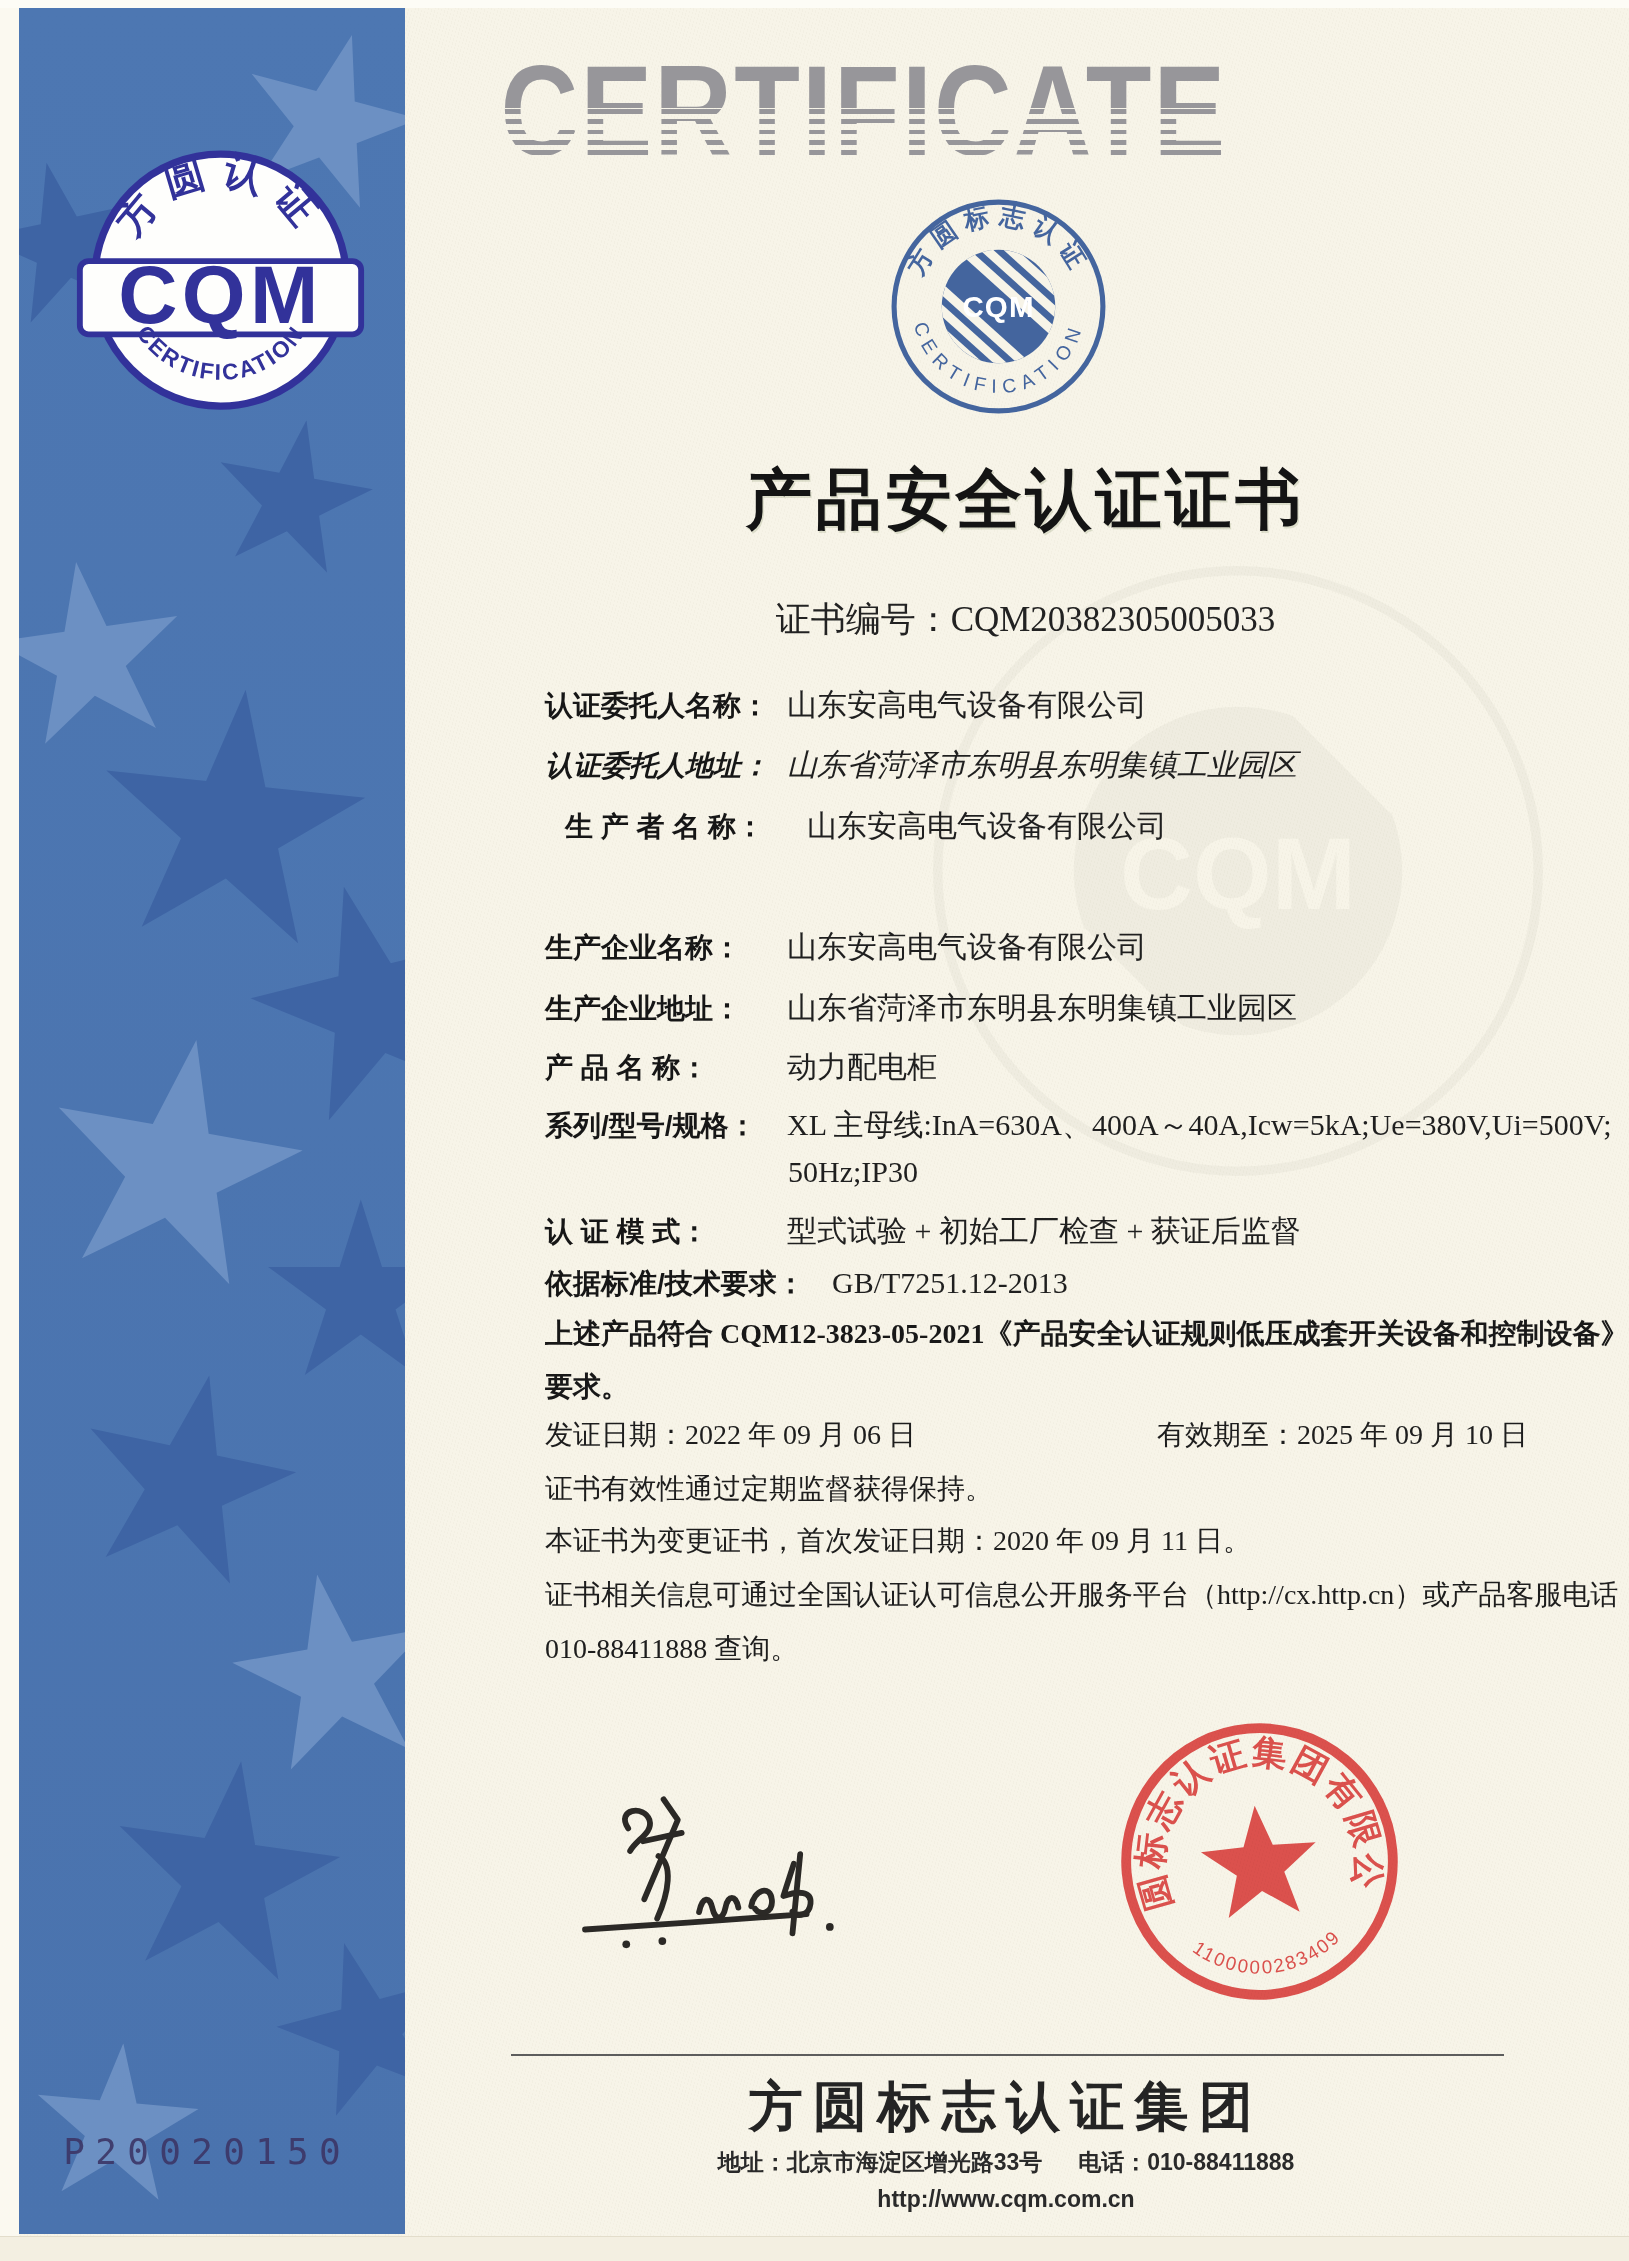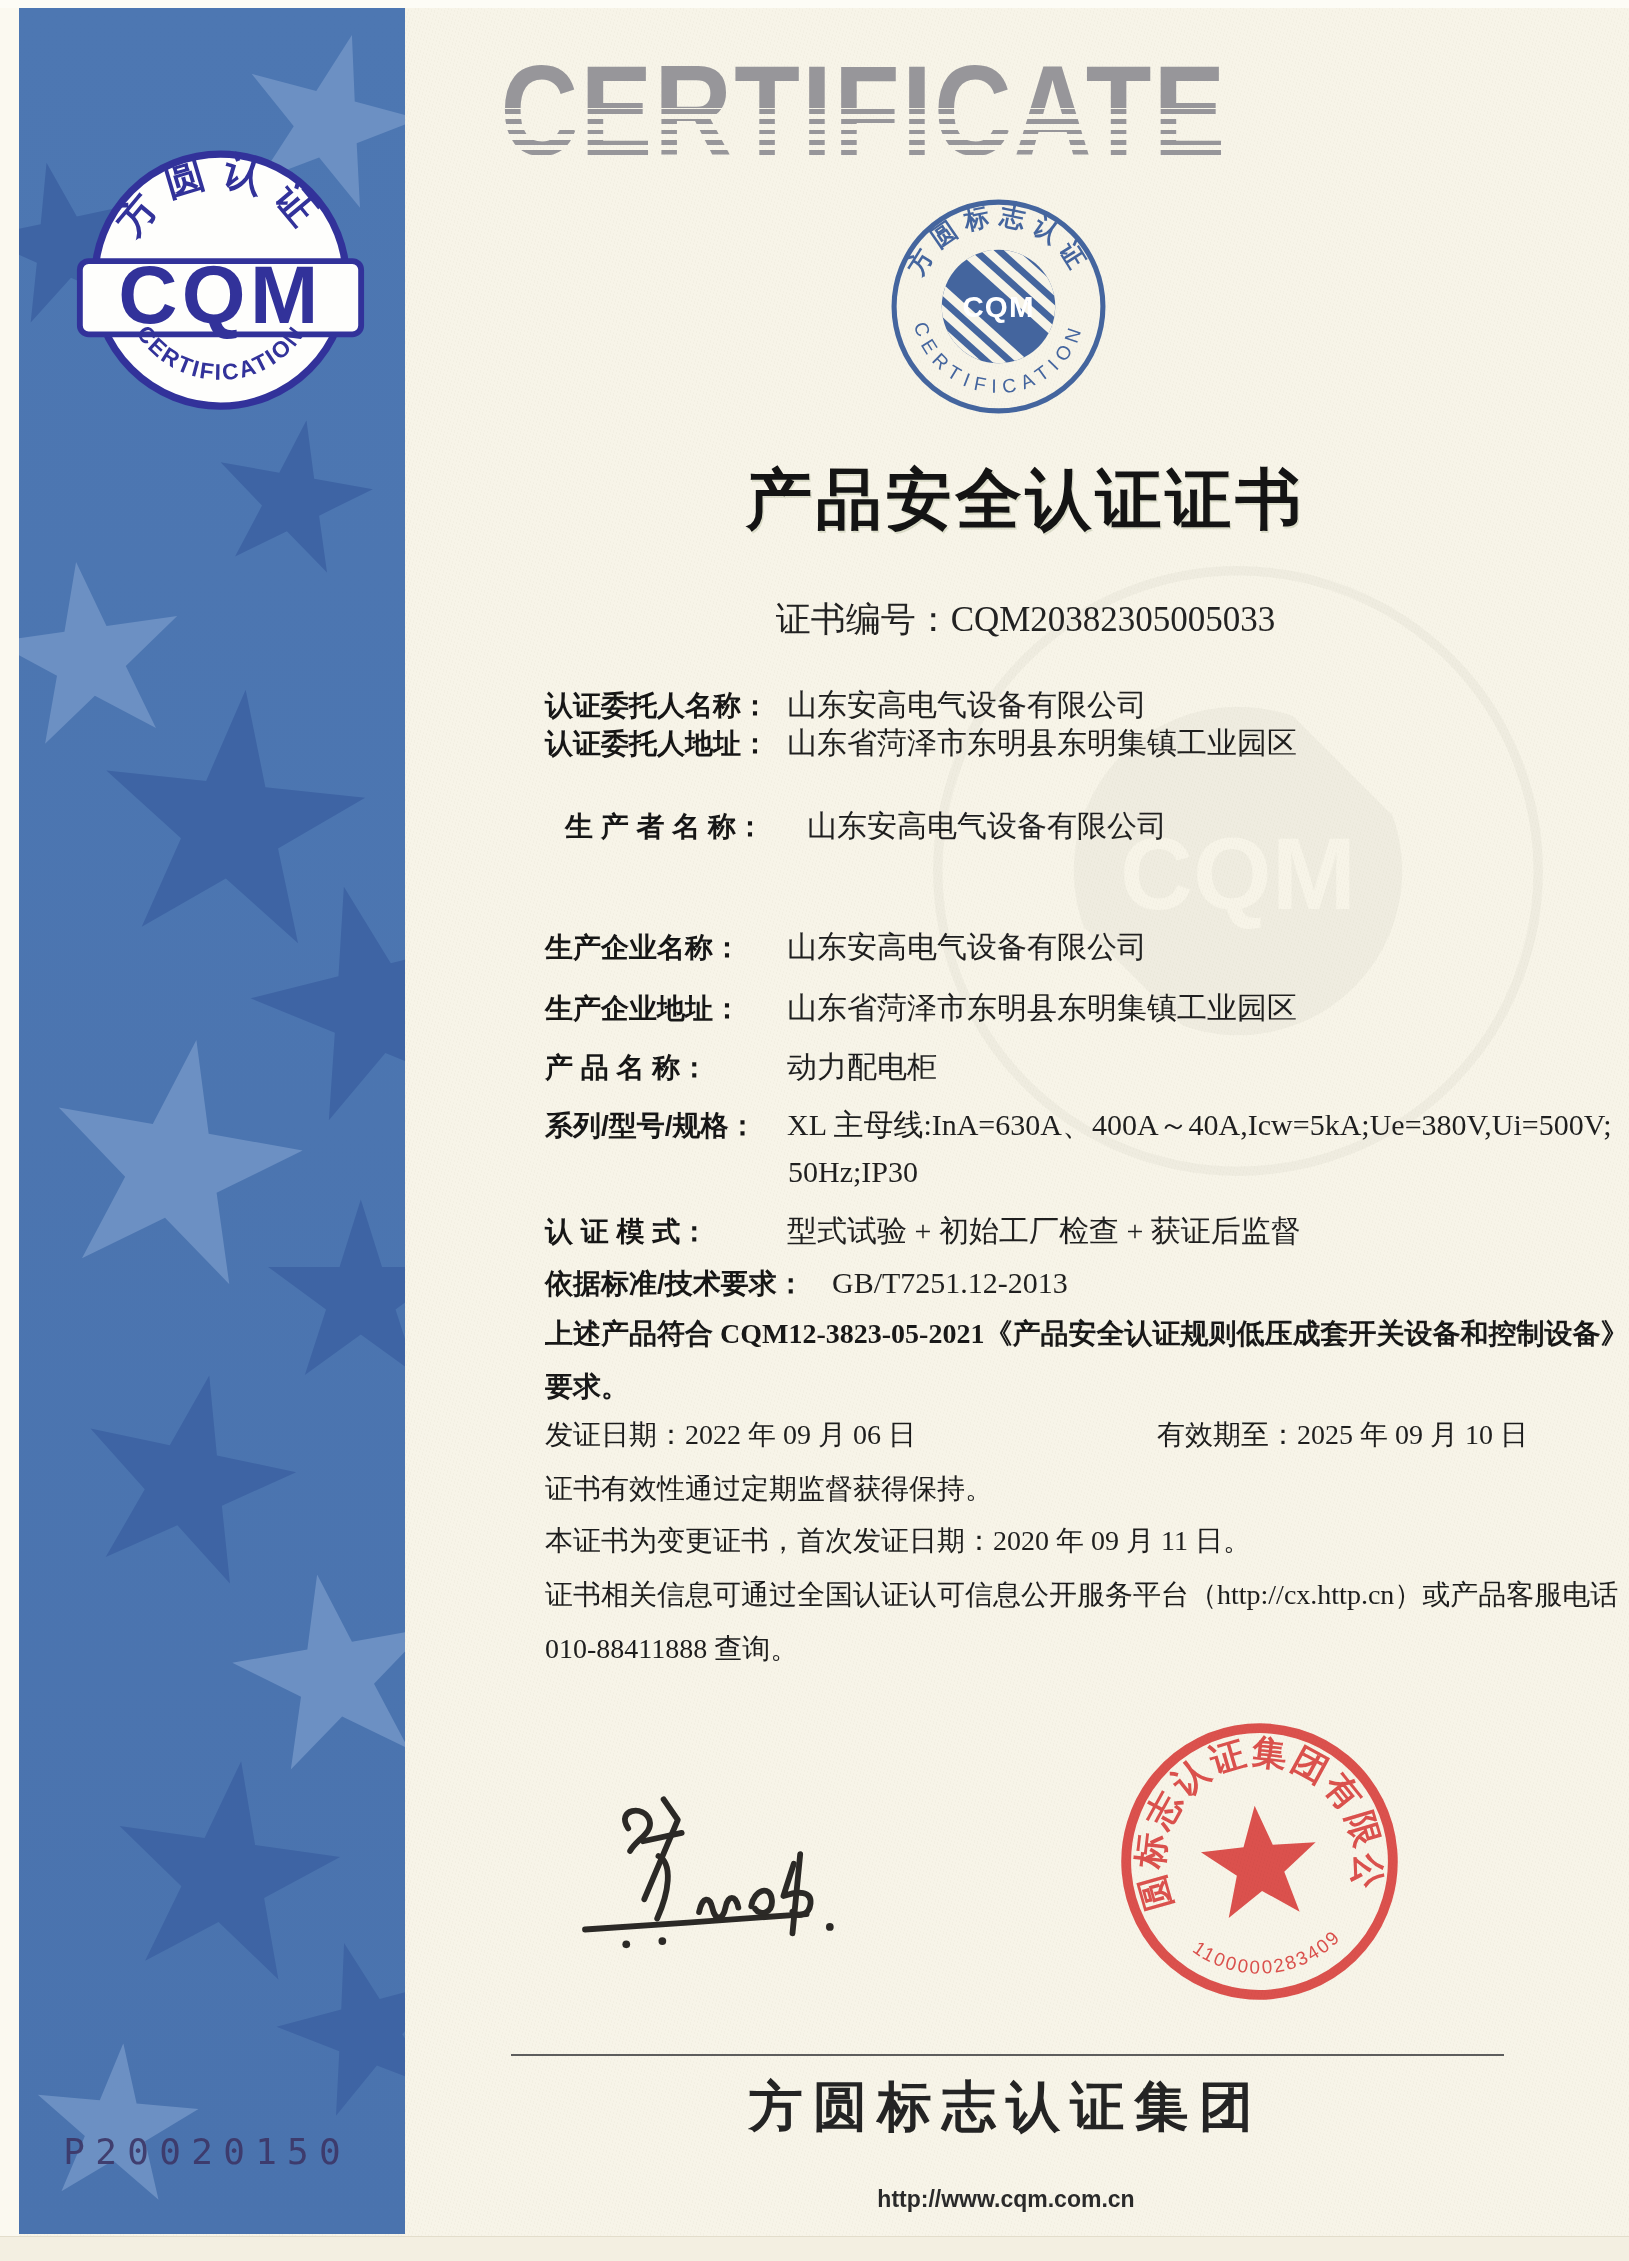--- a/index.html
+++ b/index.html
@@ -155,21 +155,21 @@
       <textPath href="#cBot" startOffset="50%" text-anchor="middle">CERTIFICATION</textPath>
     </text>
   </svg>
 
   <div class="doc-title">产品安全认证证书</div>
   <div class="certno">
     <span>证书编号：</span><span>CQM20382305005033</span>
   </div>
 
   <div class="row" style="top:685px;"><span class="lbl">认证委托人名称：</span><span class="val">山东安高电气设备有限公司</span></div>
-  <div class="row" style="top:723px;"><span class="lbl">认证委托人地址：</span><span class="val">山东省菏泽市东明县东明集镇工业园区</span></div>
+  <div class="row" style="top:745px;font-style:italic;"><span class="lbl">认证委托人地址：</span><span class="val">山东省菏泽市东明县东明集镇工业园区</span></div>
   <div class="row" style="top:806px;margin-left:20px;"><span class="lbl">生 产 者 名 称：</span><span class="val">山东安高电气设备有限公司</span></div>
   <div class="row" style="top:927px;"><span class="lbl">生产企业名称：</span><span class="val">山东安高电气设备有限公司</span></div>
   <div class="row" style="top:988px;"><span class="lbl">生产企业地址：</span><span class="val">山东省菏泽市东明县东明集镇工业园区</span></div>
   <div class="row" style="top:1047px;"><span class="lbl">产 品 名 称：</span><span class="val">动力配电柜</span></div>
   <div class="row" style="top:1105px;"><span class="lbl">系列/型号/规格：</span><span class="val">XL 主母线:InA=630A、400A～40A,Icw=5kA;Ue=380V,Ui=500V;</span></div>
   <div class="cont-line" style="top:1155px;">50Hz;IP30</div>
   <div class="row" style="top:1211px;"><span class="lbl">认 证 模 式：</span><span class="val">型式试验 + 初始工厂检查 + 获证后监督</span></div>
   <div class="row wide" style="top:1265px;"><span class="lbl">依据标准/技术要求：</span><span class="val">GB/T7251.12-2013</span></div>
 
   <div class="para" style="top:1315px;">上述产品符合 CQM12-3823-05-2021《产品安全认证规则低压成套开关设备和控制设备》的</div>
@@ -218,17 +218,20 @@
       </text>
       <polygon fill="#e04747" points="100,63 109.7,89.7 138,90.6 115.7,108.1 123.5,135.4 100,119.5 76.5,135.4 84.3,108.1 62,90.6 90.3,89.7"></polygon>
       <text font-size="12.5" fill="#e04747" letter-spacing="1.5" font-family="Liberation Sans, sans-serif">
         <textPath href="#sealBot" startOffset="50%" text-anchor="middle">1100000283409</textPath>
       </text>
     </g>
   </svg>
 
   <div class="divider"></div>
   <div class="footer-org">方圆标志认证集团</div>
+  <div class="footer-line" style="top:2147px;">
+    <span>地址：北京市海淀区增光路33号</span><span class="sep"></span><span>电话：010-88411888</span>
+  </div>
   <div class="footer-line" style="top:2186px;">http://www.cqm.com.cn</div>
 
   <div class="scan-edge-bottom"></div>
 </div>
 
 
 </body></html>

